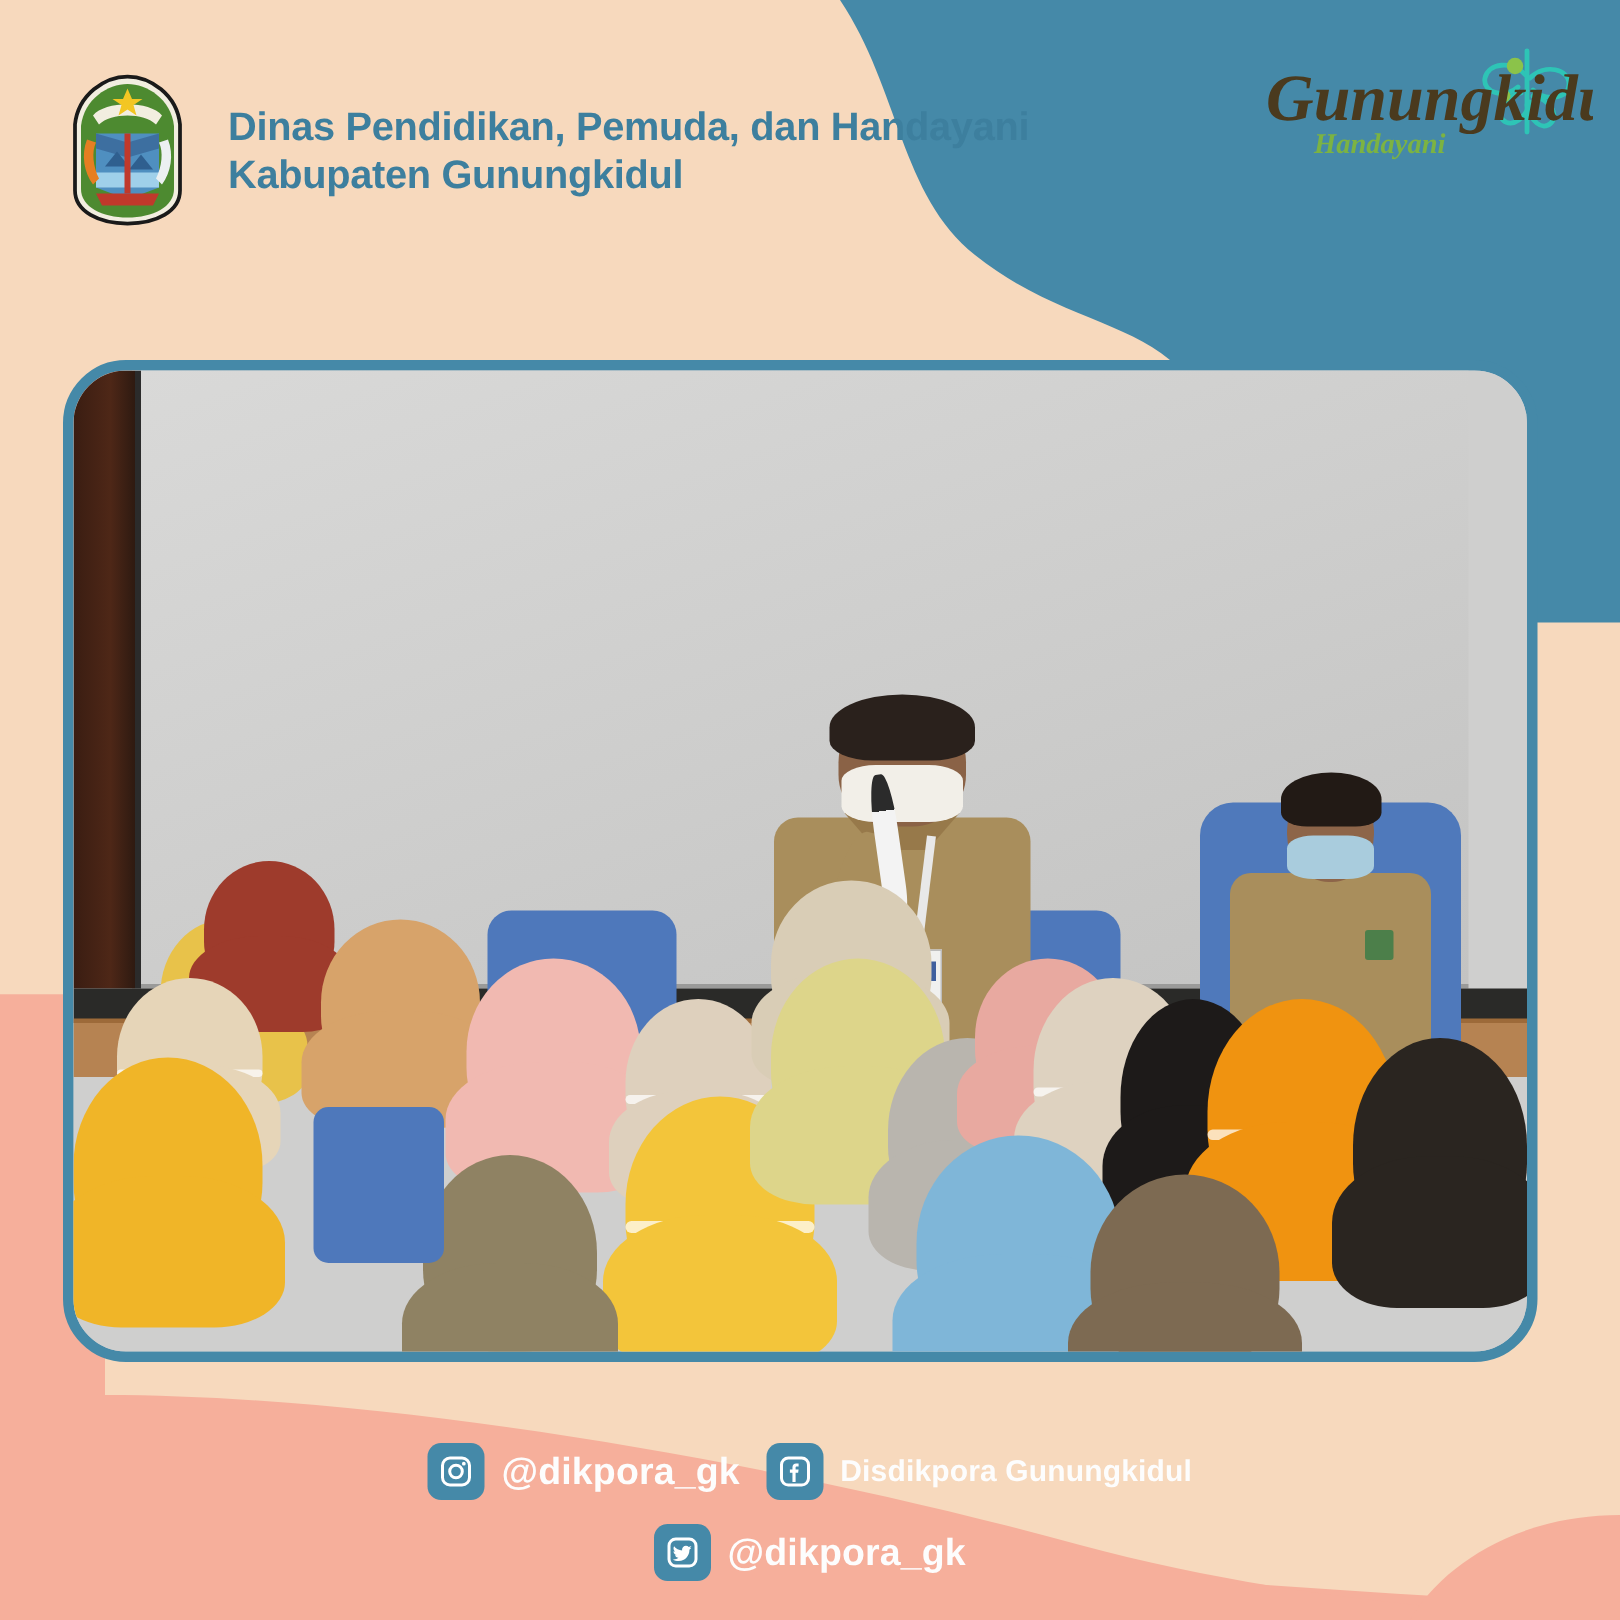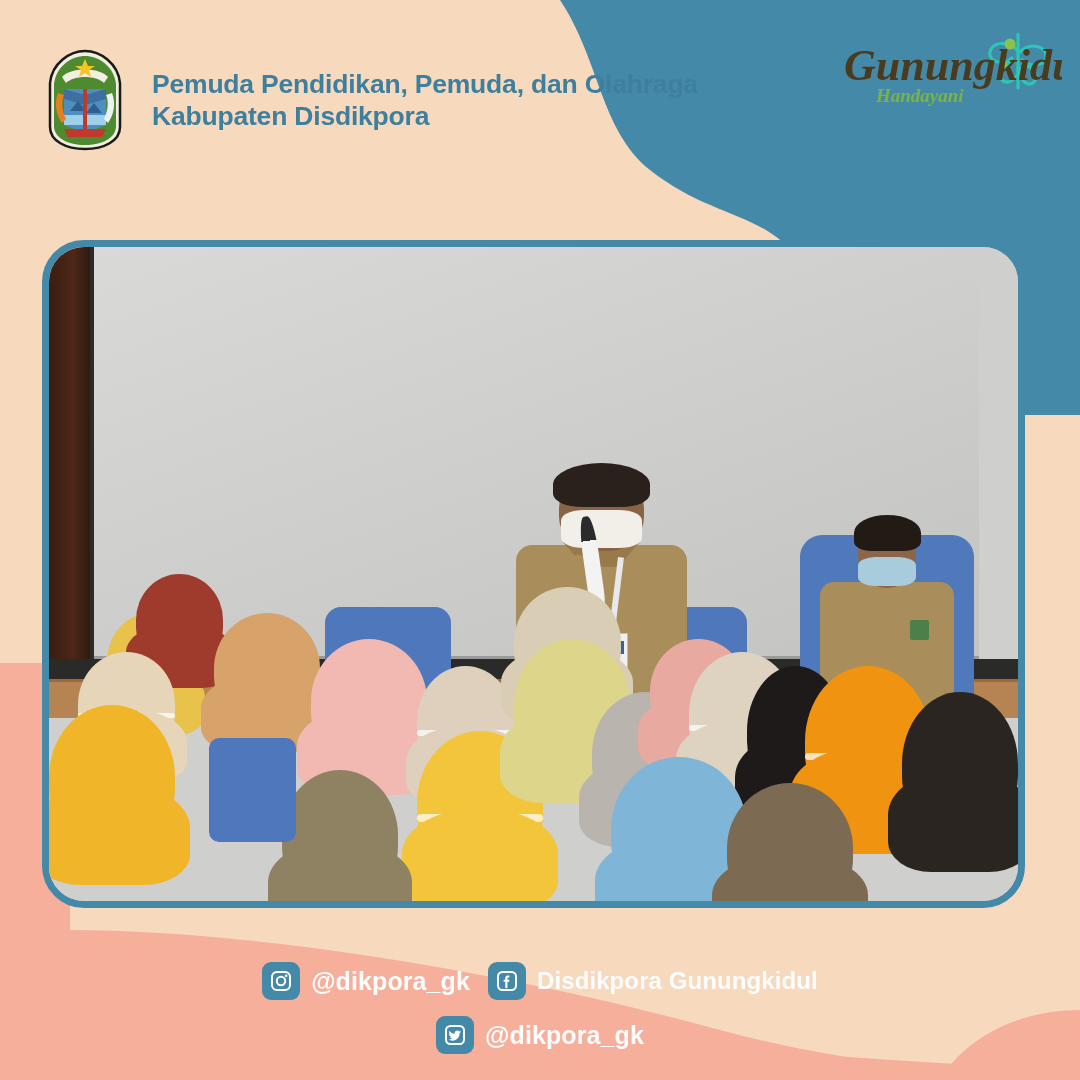--- a/index.html
+++ b/index.html
@@ -192,21 +192,21 @@
   .f-item{ display:flex; align-items:center; gap:11px; }
   .sicon{
     width:38px; height:38px; flex:0 0 auto;
     background:#4589a8; border-radius:9px;
     display:flex; align-items:center; justify-content:center;
   }
   .f-label{
     color:#fdfdfd; font-size:25px; font-weight:bold;
     letter-spacing:.1px; white-space:nowrap;
   }
-  .f-label.small{ font-size:24px; font-weight:bold; }
+  .f-label.small{ font-size:20px; font-weight:bold; }
   .url-pill{
     background:#4d86a3; color:#ffffff;
     padding:8px 18px 10px; border-radius:9px;
     font-size:23px; font-weight:bold; white-space:nowrap;
     line-height:1;
   }
 </style>
 </head>
 <body>
 
@@ -250,22 +250,22 @@
       <path d="M22 40 L43 46 L64 40 L64 50 L43 56 L22 50 Z" fill="#3d6fa0"></path>
       <polygon points="28,62 36,52 44,62" fill="#2f5f8f"></polygon>
       <polygon points="44,64 52,54 60,64" fill="#2f5f8f"></polygon>
       <rect x="22" y="66" width="42" height="10" fill="#9fd0ea"></rect>
       <rect x="41" y="40" width="4" height="40" fill="#c0392b"></rect>
       <path d="M16 44 C12 54 14 66 20 74 L24 70 C20 62 19 52 22 46 Z" fill="#e67e22"></path>
       <path d="M70 44 C74 54 72 66 66 74 L62 70 C66 62 67 52 64 46 Z" fill="#ecf0f1"></path>
       <path d="M22 80 L64 80 L60 88 L26 88 Z" fill="#c0392b"></path>
     </svg>
     <div class="header-text">
-      <div class="header-line">Pemuda Pendidikan, Pemuda, dan Olahraga</div>
-      <div class="header-line">Kabupaten Disdikpora</div>
+      <div class="header-line">Dinas Pendidikan, Pemuda, dan Handayani</div>
+      <div class="header-line">Kabupaten Gunungkidul</div>
     </div>
   </div>
 
   <div class="tourism-logo">
     <svg viewBox="0 0 230 110" width="230" height="110" aria-hidden="true">
 
       <g fill="none" stroke="#2ec4b6" stroke-width="3.2" stroke-linecap="round">
         <path d="M185 32 C176 22 160 24 158 34 C156 44 172 48 180 40"></path>
         <path d="M188 34 C198 24 214 28 214 38 C214 48 198 50 190 42"></path>
         <path d="M182 44 C172 46 164 56 170 62 C176 68 186 60 188 50"></path>

